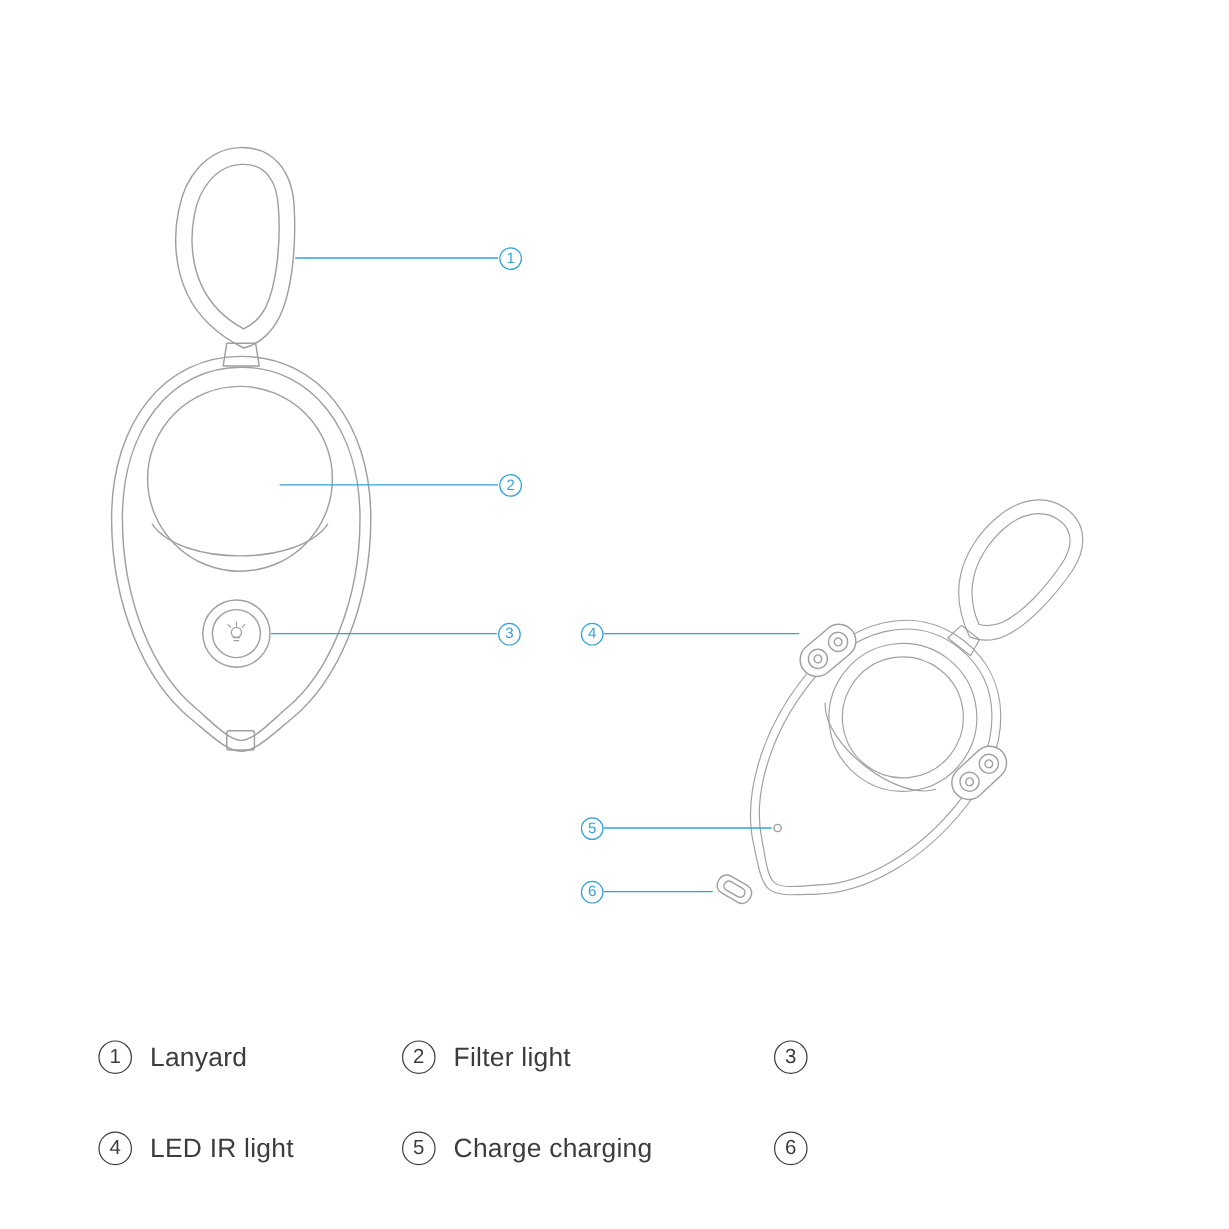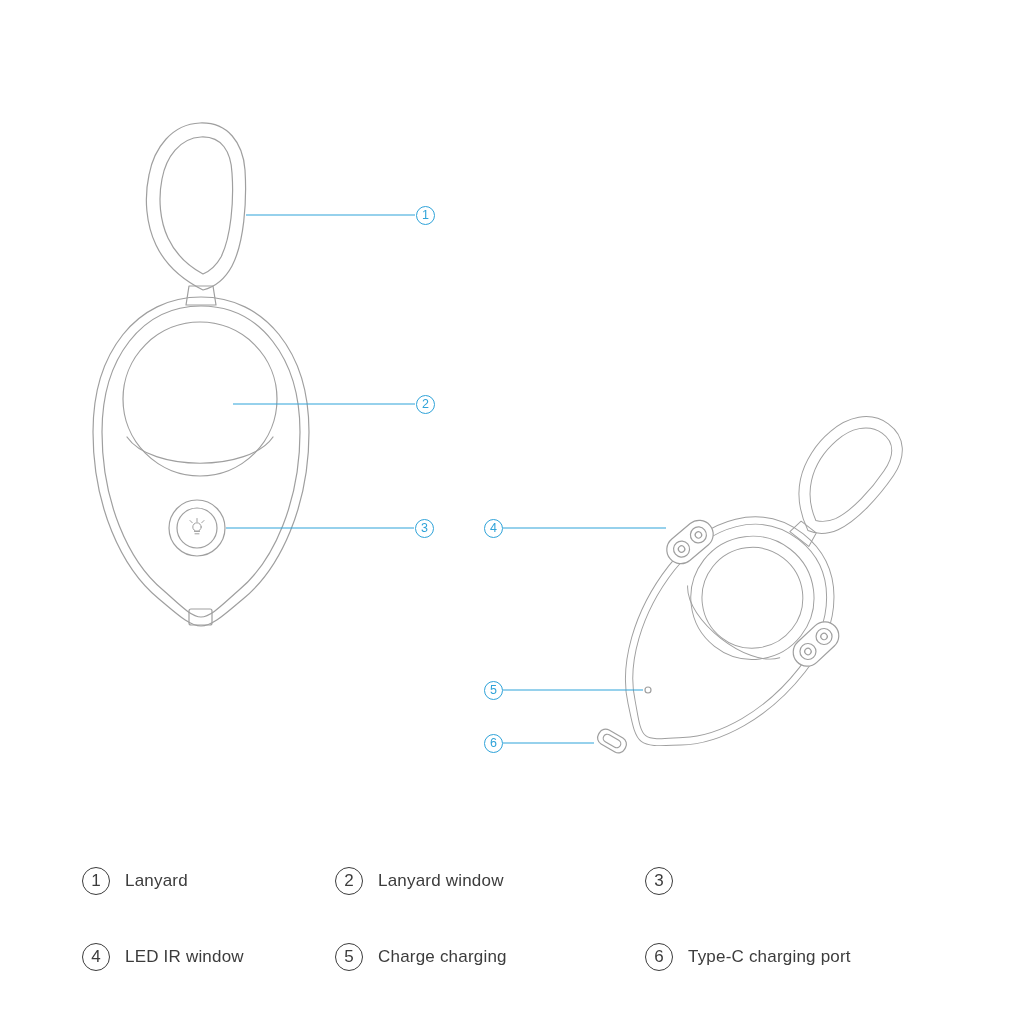--- a/index.html
+++ b/index.html
@@ -27,21 +27,21 @@
     display:flex;align-items:center;justify-content:center;
   }
   .legend{position:absolute;left:0;top:0;width:100%;height:100%;pointer-events:none;}
   .legend-item{position:absolute;display:flex;align-items:center;gap:15px;}
   .legend-num{
     width:28px;height:28px;box-sizing:border-box;flex:0 0 28px;
     border:1.6px solid var(--text);border-radius:50%;
     display:flex;align-items:center;justify-content:center;
     font-size:17px;color:var(--text);
   }
-  .legend-label{font-size:17px;color:var(--text);letter-spacing:0.2px;white-space:nowrap;}
+  .legend-label{font-size:22px;color:var(--text);letter-spacing:0.2px;white-space:nowrap;}
 </style>
 </head>
 <body>
 
 <div class="stage">
 
   <svg class="diagram" width="1024" height="1024" viewBox="0 0 1024 1024">
     <defs>
       <g id="carabiner">
         <path class="art" d="M 2 -172 C -16 -181 -35 -196 -45 -217 C -55 -238 -57 -264 -52 -287 C -47 -314 -29 -338 -1 -339 C 27 -340 42 -319 44 -292 C 46 -260 43 -219 31 -196 C 24 -183 14 -175 2 -172 Z"></path>
@@ -120,33 +120,32 @@
   <span class="callout-badge" style="left:484px;top:734px;">6</span>
 
   <div class="legend">
 
     <div class="legend-item" style="left:82px;top:867px;">
       <span class="legend-num">1</span>
       <span class="legend-label">Lanyard</span>
     </div>
     <div class="legend-item" style="left:335px;top:867px;">
       <span class="legend-num">2</span>
-      <span class="legend-label">Lanyard window</span>
+      <span class="legend-label">Filter light</span>
     </div>
     <div class="legend-item" style="left:645px;top:867px;">
       <span class="legend-num">3</span>
     </div>
 
     <div class="legend-item" style="left:82px;top:943px;">
       <span class="legend-num">4</span>
-      <span class="legend-label">LED IR window</span>
+      <span class="legend-label">LED IR light</span>
     </div>
     <div class="legend-item" style="left:335px;top:943px;">
       <span class="legend-num">5</span>
       <span class="legend-label">Charge charging</span>
     </div>
     <div class="legend-item" style="left:645px;top:943px;">
       <span class="legend-num">6</span>
-      <span class="legend-label">Type-C charging port</span>
     </div>
 
   </div>
 </div>
 
 </body></html>

